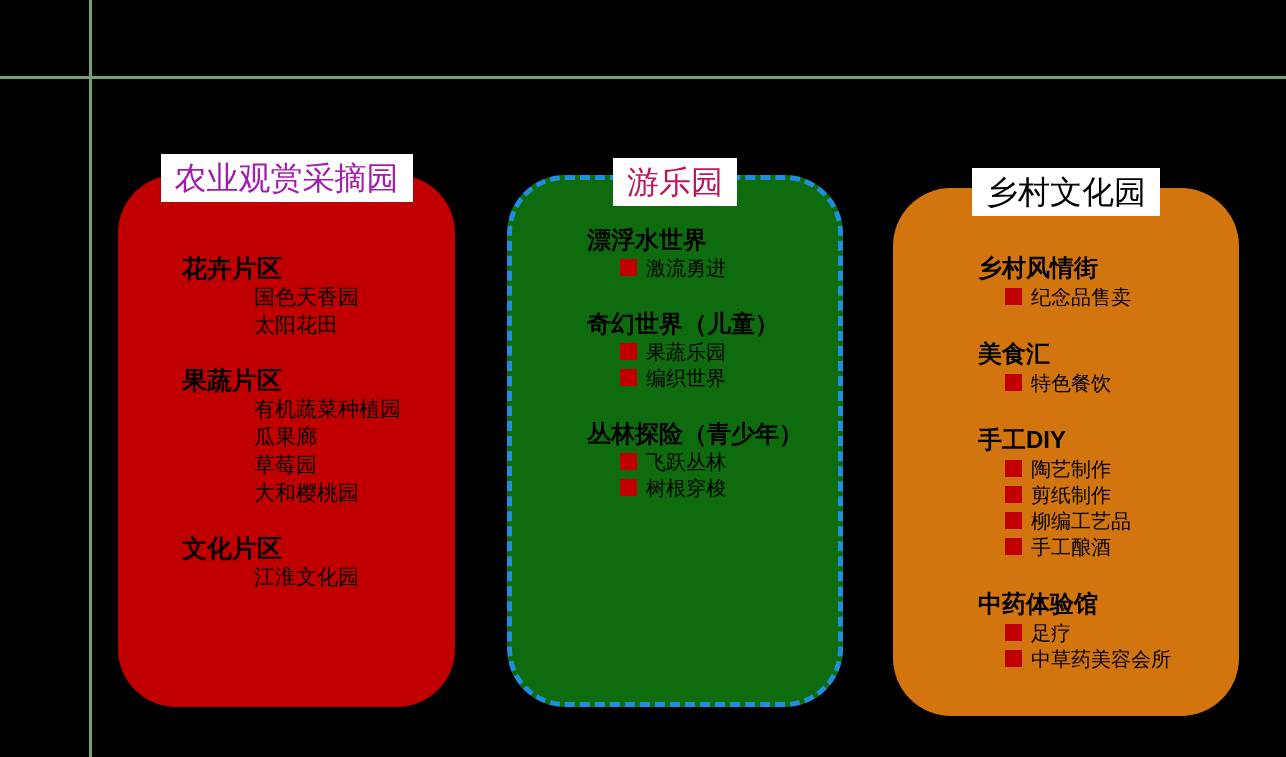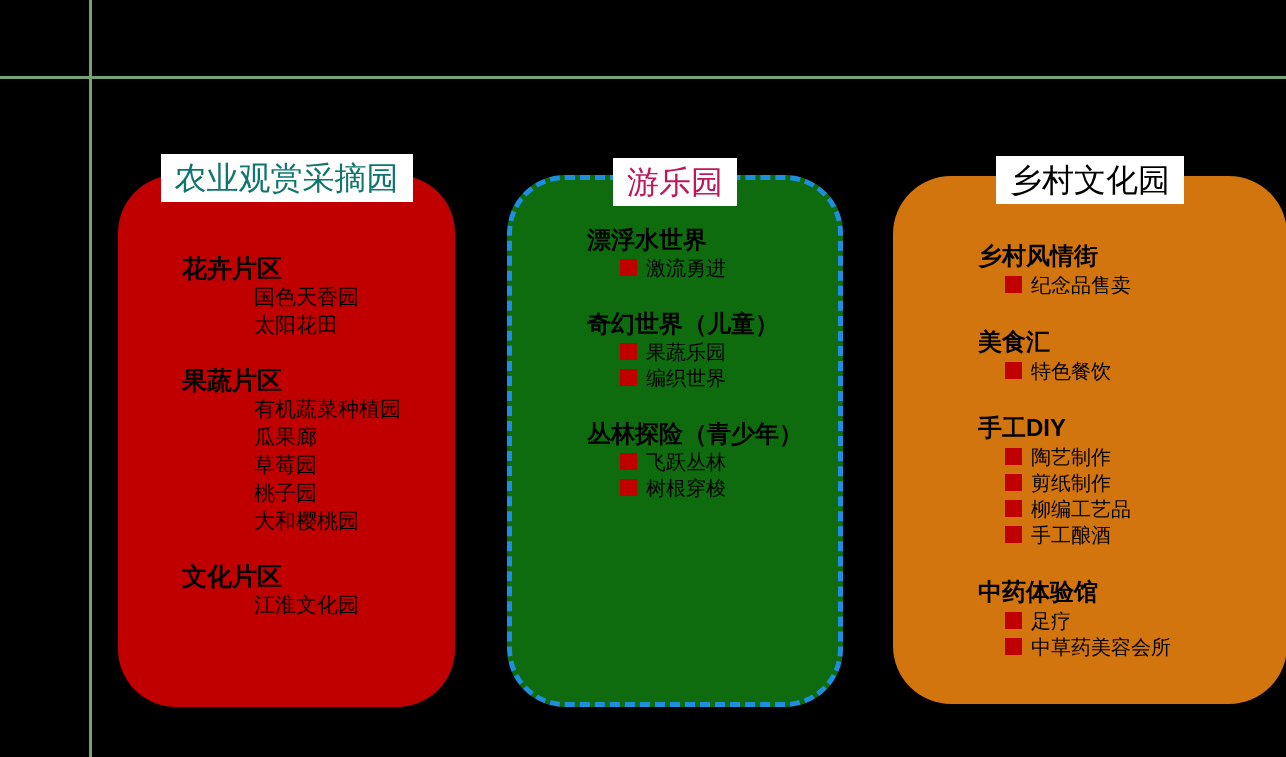--- a/index.html
+++ b/index.html
@@ -19,21 +19,21 @@
 
   
   .zone {
     position: absolute;
     border-radius: 58px;
     border: 4px dashed transparent;
     background-clip: padding-box;
   }
   .zone.col-0 { left: 118px; top: 175px; width: 337px; height: 532px; }
   .zone.col-1 { left: 507px; top: 175px; width: 336px; height: 532px; border-width: 5px; }
-  .zone.col-2 { left: 893px; top: 176px; width: 394px; height: 528px; }
+  .zone.col-2 { left: 893px; top: 188px; width: 346px; height: 528px; }
 
   .zone-title {
     position: absolute;
     left: 50%;
     transform: translateX(-50%);
     background: #fff;
     color: #000;
     font-size: 32px;
     line-height: 40px;
     padding: 4px 14px;
@@ -80,33 +80,32 @@
   }
 </style>
 </head>
 <body style="background: rgb(0, 0, 0);">
 
 <div class="canvas">
   <div class="grid-line v" style="background: rgb(116, 162, 118);"></div>
   <div class="grid-line h" style="background: rgb(116, 162, 118);"></div>
   <div id="columns-root">
       <section class="zone col-0" style="background: rgb(192, 0, 0); border-color: rgb(192, 0, 0);">
-        <div class="zone-title" style="background: rgb(255, 255, 255); color: #0f766e;">农业观赏采摘园</div>
+        <div class="zone-title" style="background: rgb(255, 255, 255); color: #a21caf;">农业观赏采摘园</div>
         <div class="zone-content">
           <div class="group">
             <div class="group-header">花卉片区</div>
             <div class="item"><span>国色天香园</span></div>
             <div class="item"><span>太阳花田</span></div>
           </div>
           <div class="group">
             <div class="group-header">果蔬片区</div>
             <div class="item"><span>有机蔬菜种植园</span></div>
             <div class="item"><span>瓜果廊</span></div>
             <div class="item"><span>草莓园</span></div>
-            <div class="item"><span>桃子园</span></div>
             <div class="item"><span>大和樱桃园</span></div>
           </div>
           <div class="group">
             <div class="group-header">文化片区</div>
             <div class="item"><span>江淮文化园</span></div>
           </div>
         </div>
       </section>
       <section class="zone col-1" style="background: rgb(14, 107, 14); border-color: rgb(30, 143, 224);">
         <div class="zone-title" style="background: rgb(255, 255, 255); color: #be185d;">游乐园</div>

